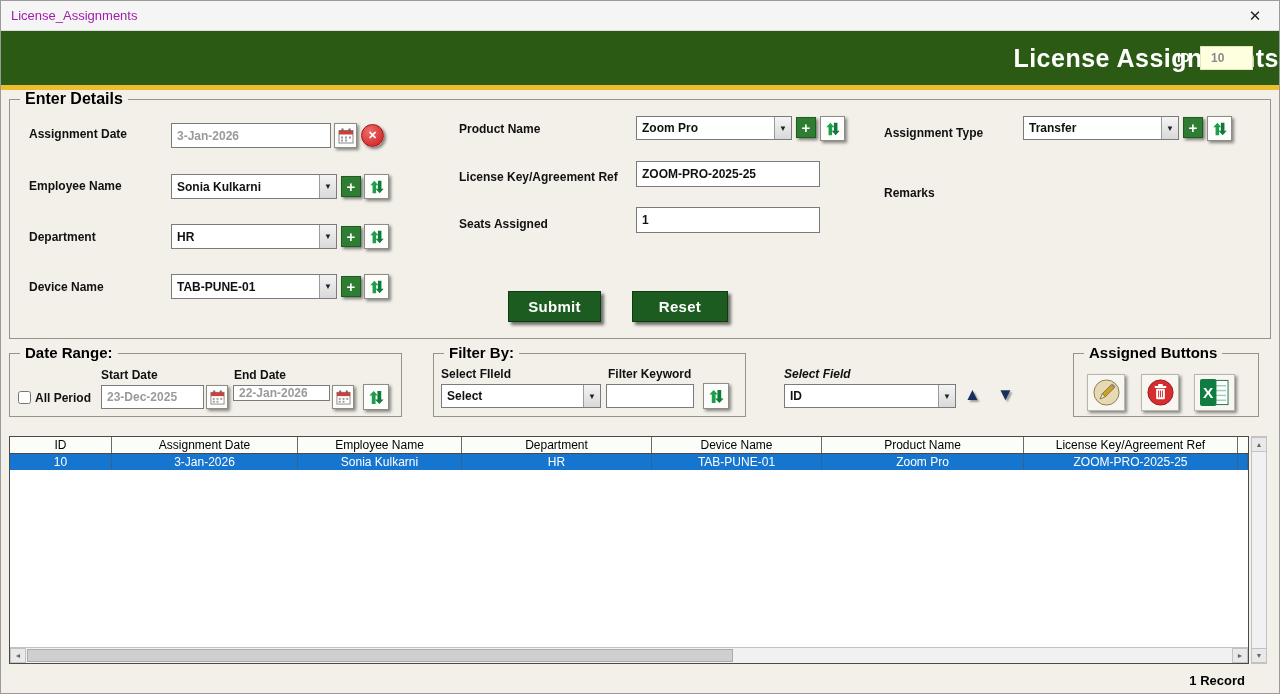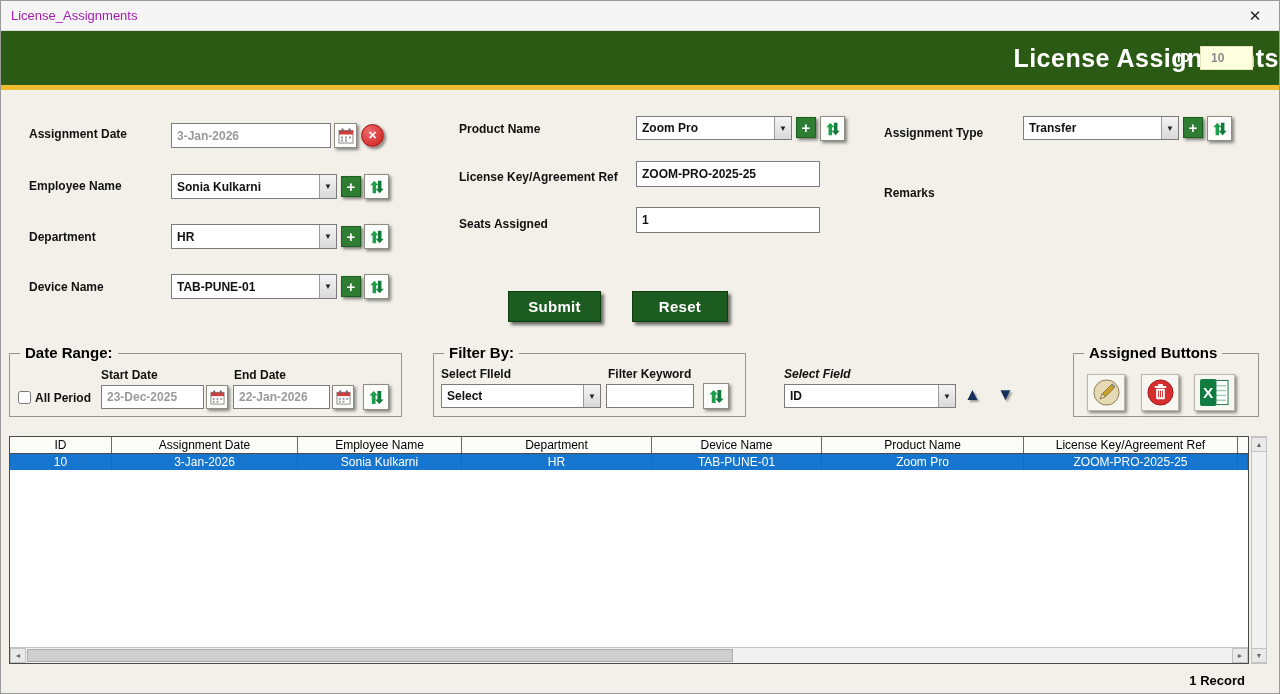--- a/index.html
+++ b/index.html
@@ -64,20 +64,23 @@
     <span class="closebtn">✕</span>
   </div>
 
   <div class="header">
     <div class="header-title">License Assignments</div>
     <span class="id-label">ID</span>
     <input class="id-box" readonly="" value="10" style="">
   </div>
   <div class="accent"></div>
 
+  <div class="grp" style="left:8px;top:98px;width:1262px;height:240px;">
+    <span class="legend big">Enter Details</span>
+  </div>
 
   <span class="lbl" style="left:28px;top:126px;">Assignment Date</span>
   <input class="tb disabled" style="left: 170px; top: 122px; width: 160px; height: 25px;" readonly="" value="3-Jan-2026">
   <div class="calbtn" style="left:333px;top:122px;width:23px;height:25px;">
     <svg width="16" height="16" viewBox="0 0 16 16">
         <rect x="1" y="2.5" width="14" height="12.5" fill="#fff" stroke="#8a8a8a"></rect>
         <rect x="1" y="2.5" width="14" height="4" fill="#d43b3b"></rect>
         <rect x="3.5" y="0.5" width="2" height="3.5" fill="#666"></rect>
         <rect x="10.5" y="0.5" width="2" height="3.5" fill="#666"></rect>
         <g fill="#9a9a9a">
@@ -195,21 +198,21 @@
         <g fill="#9a9a9a">
           <rect x="3" y="8.5" width="2" height="2"></rect>
           <rect x="7" y="8.5" width="2" height="2"></rect>
           <rect x="11" y="8.5" width="2" height="2"></rect>
           <rect x="3" y="11.5" width="2" height="2"></rect>
           <rect x="7" y="11.5" width="2" height="2"></rect>
         </g>
       </svg>
   </div>
   <span class="sublbl" style="left:233px;top:367px;">End Date</span>
-  <input class="tb disabled" style="left: 232px; top: 384px; width: 97px; height: 24px;" readonly="" value="22-Jan-2026">
+  <input class="tb disabled" style="left: 232px; top: 384px; width: 97px; height: 16px;" readonly="" value="22-Jan-2026">
   <div class="calbtn" style="left:331px;top:384px;width:22px;height:24px;">
     <svg width="15" height="15" viewBox="0 0 16 16">
         <rect x="1" y="2.5" width="14" height="12.5" fill="#fff" stroke="#8a8a8a"></rect>
         <rect x="1" y="2.5" width="14" height="4" fill="#d43b3b"></rect>
         <rect x="3.5" y="0.5" width="2" height="3.5" fill="#666"></rect>
         <rect x="10.5" y="0.5" width="2" height="3.5" fill="#666"></rect>
         <g fill="#9a9a9a">
           <rect x="3" y="8.5" width="2" height="2"></rect>
           <rect x="7" y="8.5" width="2" height="2"></rect>
           <rect x="11" y="8.5" width="2" height="2"></rect>

